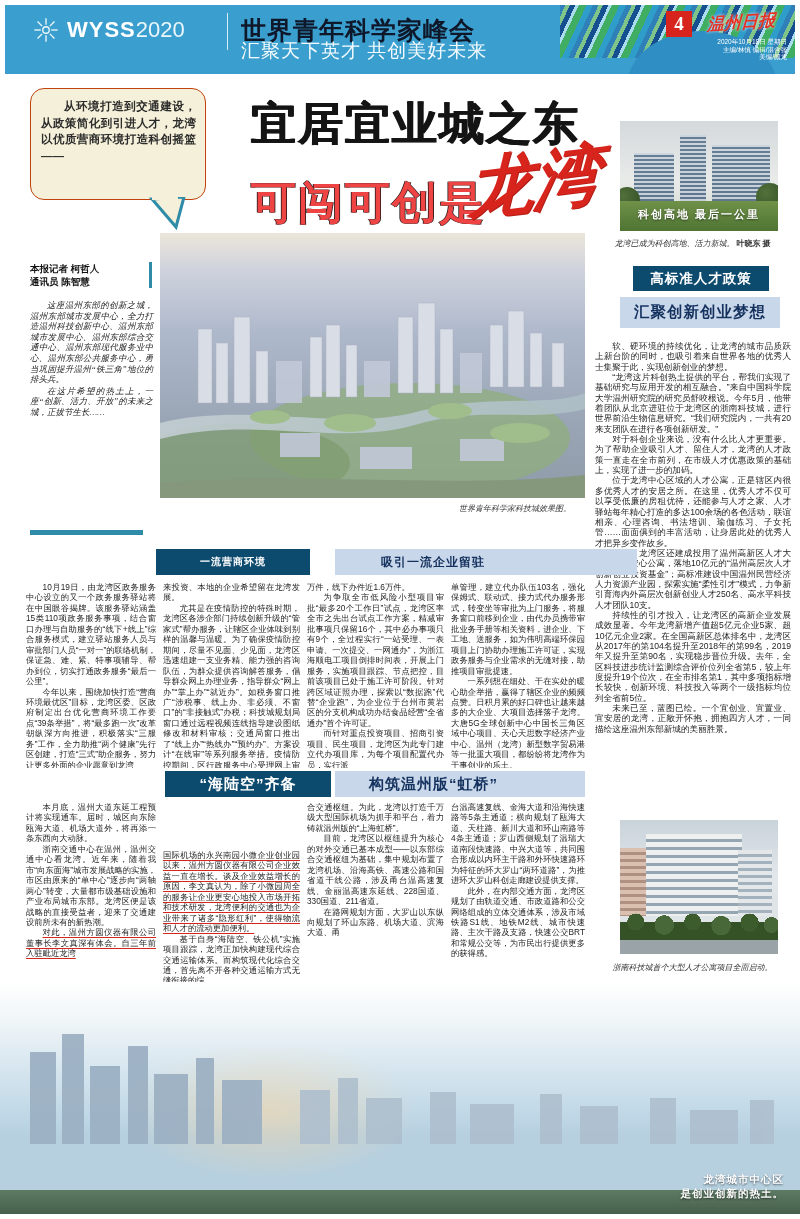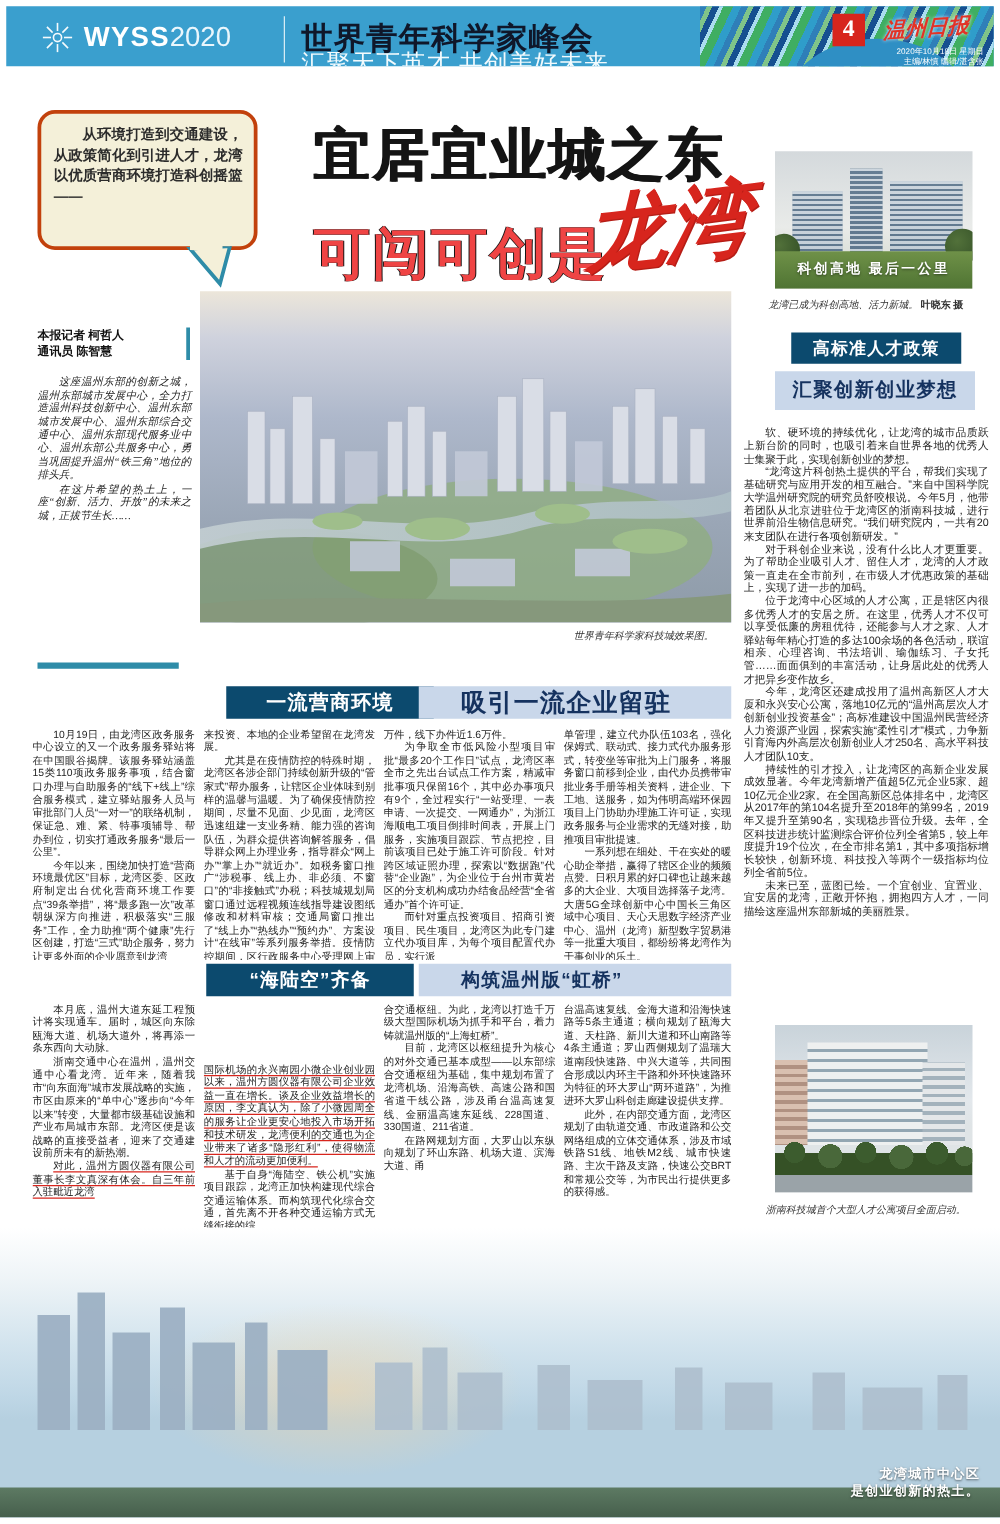--- a/index.html
+++ b/index.html
@@ -3,21 +3,21 @@
 <meta charset="utf-8">
 <style>
   * { margin:0; padding:0; box-sizing:border-box; }
   html,body { background:#ffffff; }
   body {
     width:800px; height:1219px; position:relative; overflow:hidden;
     font-family:"Liberation Sans", sans-serif; color:#222;
   }
 
   
-  .banner { position:absolute; left:5px; top:5px; width:790px; height:48px;
+  .banner { position:absolute; left:5px; top:5px; width:790px; height:69px;
     background:#3A9FCE; overflow:hidden; }
   .banner-stripes { position:absolute; right:0; top:0; width:235px; height:53px;
     background:repeating-linear-gradient(115deg,
       #2f7fb8 0 5px, #7fc489 5px 9px, #164f90 9px 14px,
       #aadcee 14px 17px, #3fae62 17px 24px, #2f9dca 24px 30px); }
   .banner-circle { position:absolute; right:18px; top:26px; width:150px; height:110px;
     border-radius:50%; background:#2F8FC4; }
   .wyss-logo { position:absolute; left:28px; top:12px; display:flex; align-items:center; }
   .wyss-text { color:#fff; font-size:22px; font-weight:bold; letter-spacing:1px; margin-left:8px; }
   .wyss-year { color:#eaf6fc; font-size:22px; font-weight:normal; }
@@ -31,21 +31,21 @@
     display:flex; align-items:center; justify-content:center; }
   .paper-name { position:absolute; right:8px; top:6px; width:92px; text-align:center;
     font-family:"DejaVu Serif", serif; font-style:italic; font-weight:bold; font-size:17px;
     color:#e23327; transform:skewX(-6deg) rotate(-4deg);
     text-shadow:0 0 3px rgba(255,255,255,.9); }
   .banner-meta { position:absolute; right:8px; top:33px; width:120px; text-align:right;
     color:#fff; font-size:6.5px; line-height:7.5px; }
 
   
   .bubble { position:absolute; left:30px; top:88px; width:176px; height:112px;
-    background:#F4F0D9; border:3px solid #c2410c; border-radius:14px;
+    background:#F4F0D9; border:1px solid #c2410c; border-radius:14px;
     padding:9px 9px 6px 10px; }
   .bubble-text { font-size:11.5px; line-height:16.5px; font-weight:bold; color:#2b2b2b;
     text-indent:2em; text-align:justify; }
   .bubble-tail { position:absolute; left:148px; top:197px; }
   .bubble-tail-patch { position:absolute; left:152px; top:194px; width:26px; height:6px; background:#F4F0D9; }
 
   .byline { position:absolute; left:30px; top:262px; font-size:9.5px; font-weight:bold;
     line-height:13px; color:#111; }
   .byline-rule { position:absolute; left:149px; top:262px; width:2.5px; height:26px; background:#2E8CA8; }
 
@@ -110,22 +110,22 @@
     display:flex; align-items:center; justify-content:center; letter-spacing:1px; }
   .tag-blue { position:absolute; background:#C9D7EA; color:#15325F; font-weight:bold;
     display:flex; align-items:center; letter-spacing:1px; }
   .talent-tag { left:633px; top:266px; width:136px; height:25px; font-size:13.5px; }
   .talent-title { left:620px; top:297px; width:160px; height:31px; font-size:15.5px; justify-content:center; }
   .talent-body { position:absolute; left:595px; top:341px; width:196px; height:470px; overflow:hidden;
     font-size:8.6px; line-height:10.35px; text-align:justify; color:#1e1e1e; }
   .talent-body p { text-indent:2em; }
 
   
-  .sec1-tag { left:181px; top:549px; width:166px; height:26px; font-size:16px; }
-  .sec1-title { left:335px; top:549px; width:250px; height:26px; font-size:20px; padding-left:34px; }
+  .sec1-tag { left:156px; top:549px; width:154px; height:26px; font-size:10px; }
+  .sec1-title { left:335px; top:549px; width:302px; height:26px; font-size:12px; padding-left:46px; }
   .sec2-tag { left:165px; top:771px; width:166px; height:26px; font-size:15px; }
   .sec2-title { left:335px; top:771px; width:250px; height:26px; font-size:15px; padding-left:34px; }
 
   .body-col { position:absolute; font-size:8.3px; line-height:10.45px; text-align:justify;
     color:#1e1e1e; overflow:hidden; }
   .body-col p.ind { text-indent:2em; }
   .colA1 { left:26px;  top:582px; width:130px; height:186px; }
   .colB1 { left:163px; top:582px; width:137px; height:186px; }
   .colC1 { left:307px; top:582px; width:137px; height:186px; }
   .colD1 { left:451px; top:582px; width:134px; height:186px; }
@@ -310,21 +310,21 @@
 </div>
 <div class="body-col colD1">
   <p>单管理，建立代办队伍103名，强化保姆式、联动式、接力式代办服务形式，转变坐等审批为上门服务，将服务窗口前移到企业，由代办员携带审批业务手册等相关资料，进企业、下工地、送服务，如为伟明高端环保园项目上门协助办理施工许可证，实现政务服务与企业需求的无缝对接，助推项目审批提速。</p>
   <p class="ind">一系列想在细处、干在实处的暖心助企举措，赢得了辖区企业的频频点赞。日积月累的好口碑也让越来越多的大企业、大项目选择落子龙湾。大唐5G全球创新中心中国长三角区域中心项目、天心天思数字经济产业中心、温州（龙湾）新型数字贸易港等一批重大项目，都纷纷将龙湾作为干事创业的乐土。</p>
 </div>
 
 <div class="tag-red sec2-tag">“海陆空”齐备</div>
 <div class="tag-blue sec2-title">构筑温州版“虹桥”</div>
 <div class="body-col colA2">
   <p class="ind">本月底，温州大道东延工程预计将实现通车。届时，城区向东除瓯海大道、机场大道外，将再添一条东西向大动脉。</p>
-  <p class="ind">浙南交通中心在温州，温州交通中心看龙湾。近年来，随着我市“向东面海”城市发展战略的实施，市区由原来的“单中心”逐步向“今年以来”转变，大量都市级基础设施和产业布局城市东部。龙湾区便是该战略的直接受益者，迎来了交通建设前所未有的新热潮。</p>
+  <p class="ind">浙南交通中心在温州，温州交通中心看龙湾。近年来，随着我市“向东面海”城市发展战略的实施，市区由原来的“单中心”逐步向“两轴两心”转变，大量都市级基础设施和产业布局城市东部。龙湾区便是该战略的直接受益者，迎来了交通建设前所未有的新热潮。</p>
   <p class="ind"><span class="ul-red">对此，温州方圆仪器有限公司董事长李文真深有体会。自三年前入驻毗近龙湾</span></p>
 </div>
 <div class="body-col colB2">
   <p><span class="ul-red">国际机场的永兴南园小微企业创业园以来，温州方圆仪器有限公司企业效益一直在增长。谈及企业效益增长的原因，李文真认为，除了小微园周全的服务让企业更安心地投入市场开拓和技术研发，龙湾便利的交通也为企业带来了诸多“隐形红利”，使得物流和人才的流动更加便利。</span></p>
   <p class="ind">基于自身“海陆空、铁公机”实施项目跟踪，龙湾正加快构建现代综合交通运输体系。而构筑现代化综合交通，首先离不开各种交通运输方式无缝衔接的综</p>
 </div>
 <div class="body-col colC2">
   <p>合交通枢纽。为此，龙湾以打造千万级大型国际机场为抓手和平台，着力铸就温州版的“上海虹桥”。</p>
   <p class="ind">目前，龙湾区以枢纽提升为核心的对外交通已基本成型——以东部综合交通枢纽为基础，集中规划布置了龙湾机场、沿海高铁、高速公路和国省道干线公路，涉及甬台温高速复线、金丽温高速东延线、228国道、330国道、211省道。</p>
   <p class="ind">在路网规划方面，大罗山以东纵向规划了环山东路、机场大道、滨海大道、甬</p>

